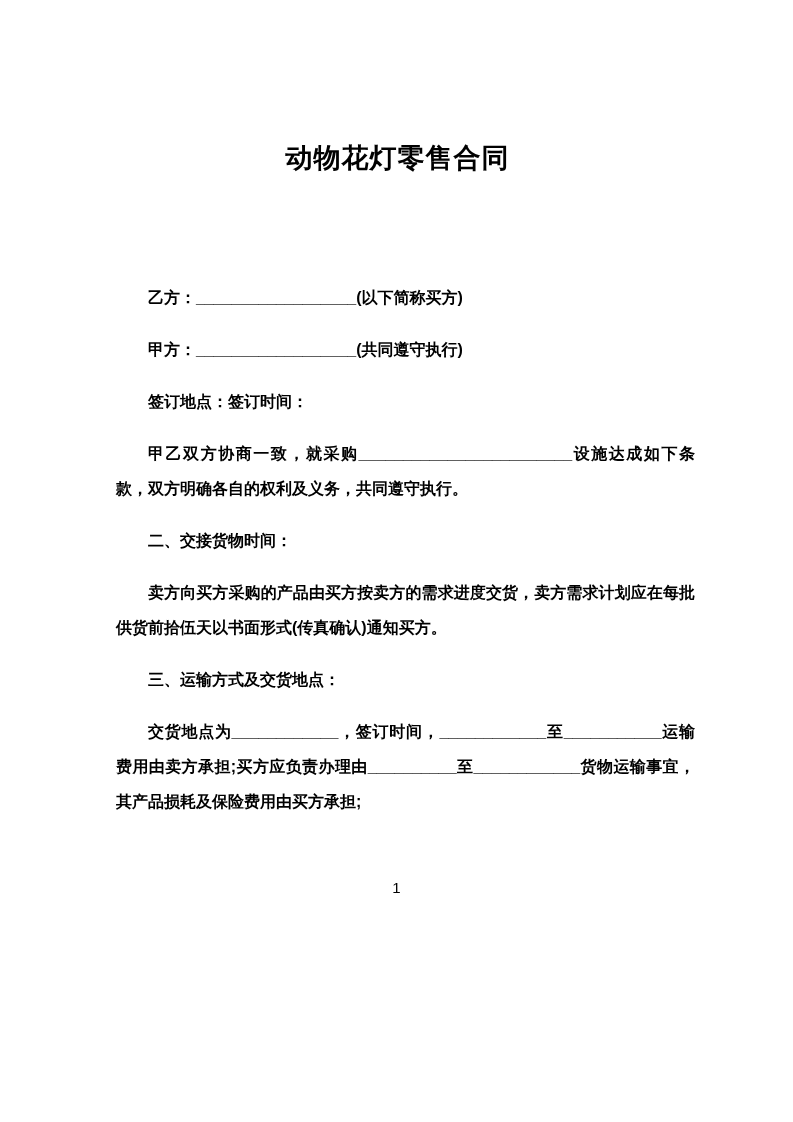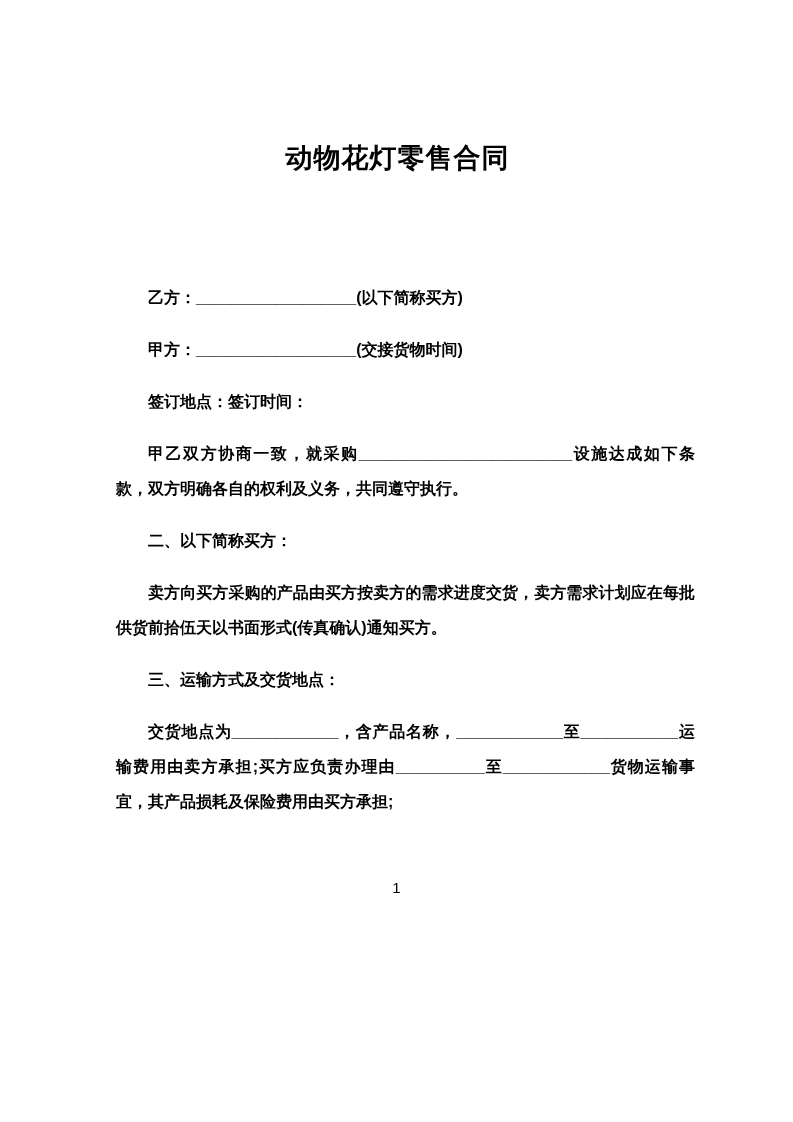--- a/index.html
+++ b/index.html
@@ -58,34 +58,34 @@
 <body>
 
 <div class="page">
 
   <h1 class="doc-title">动物花灯零售合同</h1>
 
   <div class="doc-body">
 
     <p class="para">乙方：__________________(以下简称买方)</p>
 
-    <p class="para">甲方：__________________(交接货物时间)</p>
+    <p class="para">甲方：__________________(共同遵守执行)</p>
 
     <p class="para">签订地点：签订时间：</p>
 
     <p class="para">甲乙双方协商一致，就采购________________________设施达成如下条款，双方明确各自的权利及义务，共同遵守执行。</p>
 
 
 
 
-    <p class="para">二、以下简称买方：</p>
+    <p class="para">二、交接货物时间：</p>
 
     <p class="para">卖方向买方采购的产品由买方按卖方的需求进度交货，卖方需求计划应在每批供货前拾伍天以书面形式(传真确认)通知买方。</p>
 
     <p class="para">三、运输方式及交货地点：</p>
 
-    <p class="para">交货地点为____________，含产品名称，____________至___________运输费用由卖方承担;买方应负责办理由__________至____________货物运输事宜，其产品损耗及保险费用由买方承担;</p>
+    <p class="para">交货地点为____________，签订时间，____________至___________运输费用由卖方承担;买方应负责办理由__________至____________货物运输事宜，其产品损耗及保险费用由买方承担;</p>
 
   </div>
 
   <div class="page-number">1</div>
 
 </div>
 
 </body></html>

